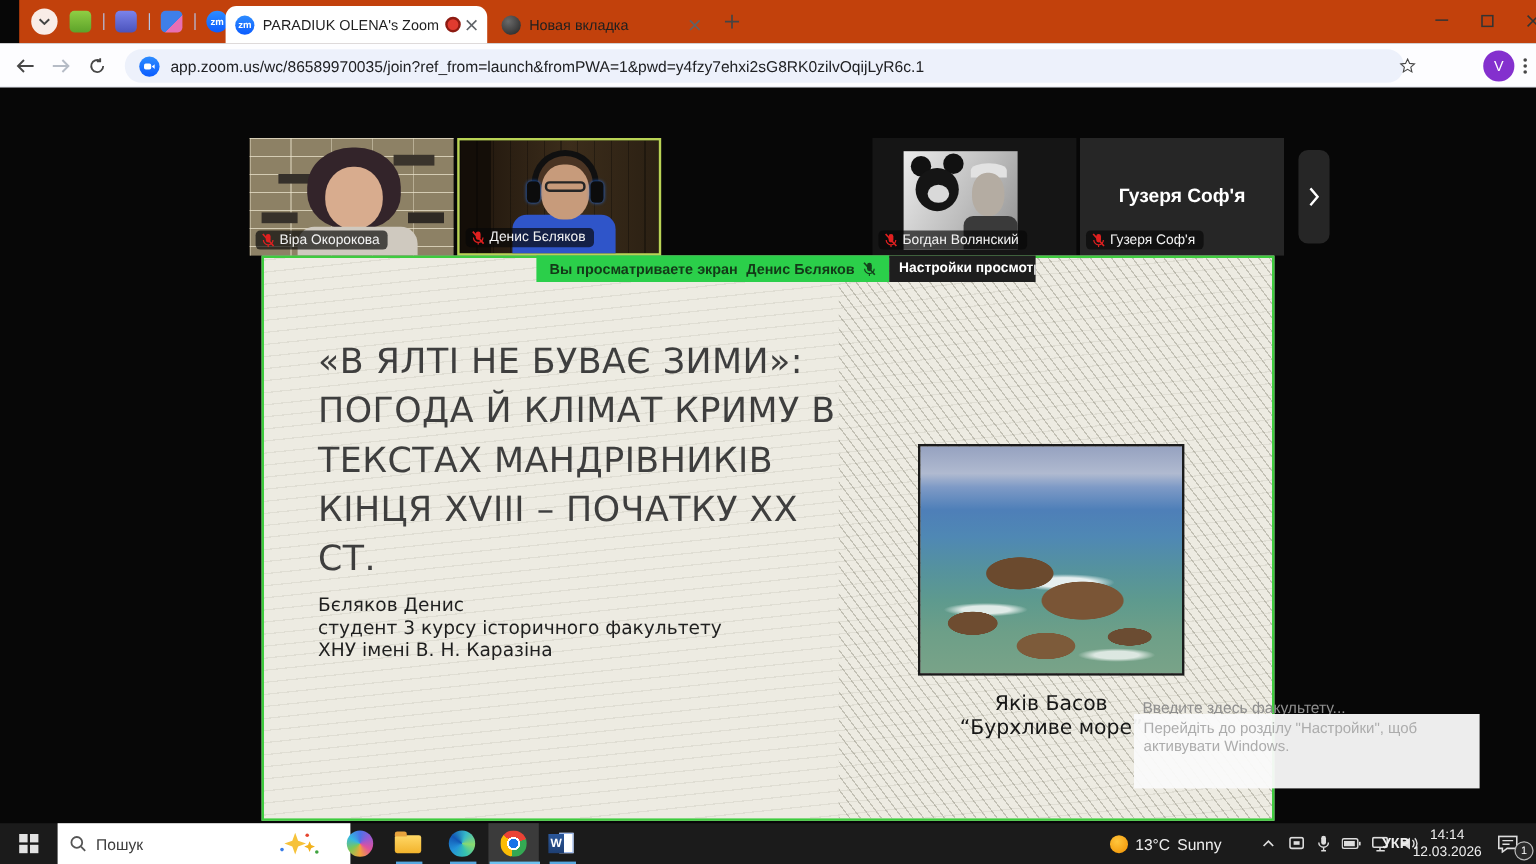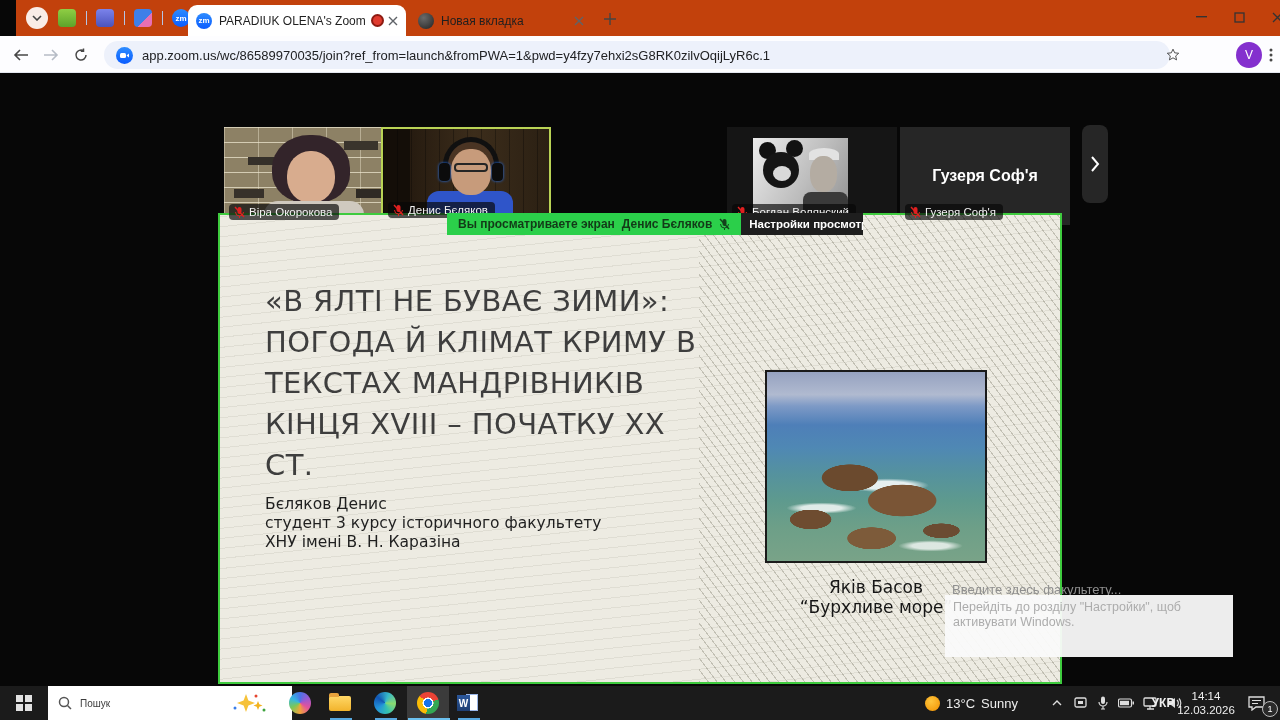--- a/index.html
+++ b/index.html
@@ -30,21 +30,21 @@
   .nav-btn{position:absolute;top:6px;width:26px;height:26px;display:flex;align-items:center;justify-content:center;border-radius:50%;}
   .urlbar{position:absolute;left:104px;top:5px;width:1066px;height:28px;border-radius:14px;background:#edf1fb;
           display:flex;align-items:center;padding:0 12px;box-sizing:border-box;}
   .site-ico{width:17px;height:17px;border-radius:50%;background:linear-gradient(#2d8cff,#0b5cff);
             display:flex;align-items:center;justify-content:center;margin-right:9px;flex:none;}
   .url-text{font-size:13px;color:#202124;white-space:nowrap;overflow:hidden;}
   .avatar{position:absolute;right:18px;top:6px;width:26px;height:26px;border-radius:50%;background:#8430ce;
           color:#fff;font-size:12px;display:flex;align-items:center;justify-content:center;}
   
   .page{position:absolute;top:73px;left:0;width:1280px;height:613px;background:#070707;}
-  .tile{position:absolute;top:42px;width:170px;height:98px;background:#1b1b1b;overflow:hidden;margin-top:12px;}
+  .tile{position:absolute;top:42px;width:170px;height:98px;background:#1b1b1b;overflow:hidden;}
   .tile .shape{position:absolute;}
   .name-tag{position:absolute;left:5px;bottom:5px;display:flex;align-items:center;gap:4px;
             background:rgba(8,8,8,.68);border-radius:4px;padding:2px 7px 2px 5px;z-index:5;}
   .name-tag span{font-size:11.5px;color:#f2f2f2;white-space:nowrap;}
   .center-name{position:absolute;inset:0;display:flex;align-items:center;justify-content:center;
                color:#fff;font-weight:bold;font-size:16px;}
   .arrow-btn{position:absolute;left:1082px;top:52px;width:26px;height:78px;background:#262626;border-radius:8px;
              display:flex;align-items:center;justify-content:center;}
   
   .share{position:absolute;left:218px;top:140px;width:844px;height:471px;border:2px solid #3ecb3e;
@@ -91,21 +91,21 @@
       repeating-linear-gradient(90deg,rgba(236,229,206,.45) 0 1px,transparent 1px 34px);}
   .t-denys{background:
       repeating-linear-gradient(90deg,rgba(0,0,0,.30) 0 1px,transparent 1px 14px),
       linear-gradient(90deg,#140e08 0 16%,#261b10 16%,#3c2d1b 55%,#2b2013 100%);}
   .t-dark{background:#151515;}
   .t-guzerya{background:#262626;}
   
   .taskbar{position:absolute;left:0;bottom:0;width:1280px;height:34px;background:#1b1b1b;}
   .tb-slot{position:absolute;top:0;height:34px;display:flex;align-items:center;justify-content:center;}
   .search-box{position:absolute;left:48px;top:0;width:244px;height:34px;background:#fff;display:flex;align-items:center;}
-  .search-box .ph{font-size:10px;color:#3c3c3c;margin-left:8px;}
+  .search-box .ph{font-size:13px;color:#3c3c3c;margin-left:8px;}
   .underline{position:absolute;bottom:0;height:2px;background:#57a8e0;}
   .tb-highlight{position:absolute;left:407px;top:0;width:42px;height:34px;background:#3b3b3b;}
   .tray-text{color:#eee;font-size:13px;white-space:nowrap;}
   .lang{color:#eee;font-size:12px;font-weight:bold;}
   .clock{position:absolute;left:1176px;top:3px;width:60px;text-align:center;color:#eee;
          font-size:11.5px;line-height:14px;}
   .badge{position:absolute;left:1262px;top:15px;width:14px;height:14px;border-radius:50%;background:#2a2a2a;
          border:1px solid #bbb;color:#fff;font-size:9px;display:flex;align-items:center;justify-content:center;z-index:2;}
   .sun{width:15px;height:15px;border-radius:50%;background:radial-gradient(circle at 40% 35%,#ffc63d,#f09000);}
   
@@ -220,21 +220,21 @@
       <svg width="4" height="14">
           <circle cx="2" cy="2" r="1.5" fill="#474747"></circle>
           <circle cx="2" cy="7" r="1.5" fill="#474747"></circle>
           <circle cx="2" cy="12" r="1.5" fill="#474747"></circle>
         </svg>
     </div>
   </div>
 
   <div class="page">
 
-    <div class="tile t-vira" style="left:224px;padding-left:10px;">
+    <div class="tile t-vira" style="left:208px;">
       <div class="shape" style="left:24px;top:30px;width:30px;height:8px;background:#35302a;"></div>
       <div class="shape" style="left:120px;top:14px;width:34px;height:9px;background:#3a342c;"></div>
       <div class="shape" style="left:10px;top:62px;width:30px;height:9px;background:#37312a;"></div>
       <div class="shape" style="left:132px;top:62px;width:30px;height:9px;background:#2f2a24;"></div>
       <div class="shape" style="left:48px;top:8px;width:78px;height:68px;background:#33242a;border-radius:48% 48% 42% 44%;"></div>
       <div class="shape" style="left:63px;top:24px;width:48px;height:52px;background:#d8ac8e;border-radius:48%;"></div>
       <div class="shape" style="left:40px;top:74px;width:100px;height:24px;background:#cfc9bf;border-radius:14px 14px 0 0;"></div>
       <div class="name-tag">
         <svg width="11" height="12">
             <rect x="3.5" y="1" width="4" height="7" rx="2" fill="#e02020"></rect>

